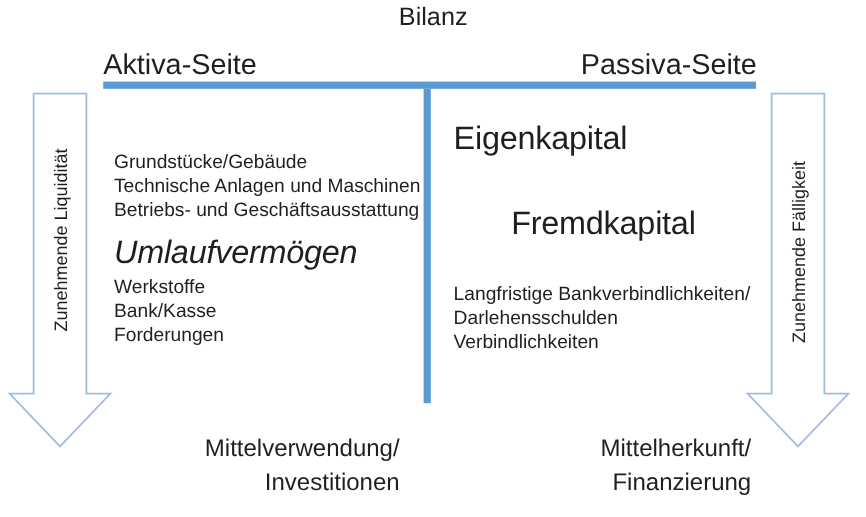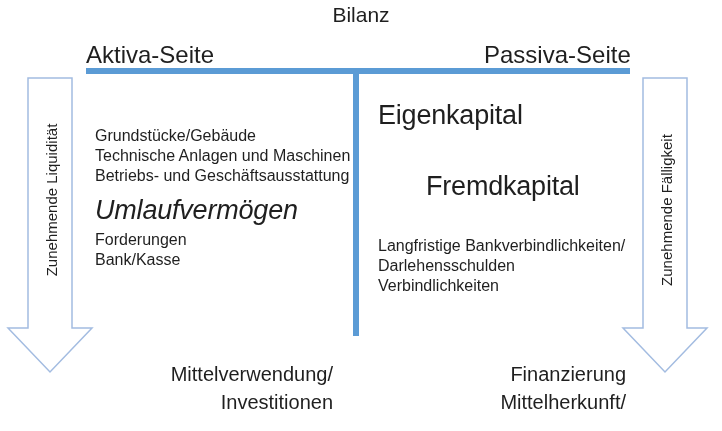--- a/index.html
+++ b/index.html
@@ -70,35 +70,36 @@
   <div class="arrow-label right">Zunehmende Fälligkeit</div>
 
   <div class="item-list items-anlage">
     <span>Grundstücke/Gebäude</span>
     <span>Technische Anlagen und Maschinen</span>
     <span>Betriebs- und Geschäftsausstattung</span>
   </div>
 
   <div class="section-heading heading-umlauf">Umlaufvermögen</div>
   <div class="item-list items-umlauf">
+    <span>Werkstoffe</span>
+    <span>Bank/Kasse</span>
     <span>Forderungen</span>
-    <span>Bank/Kasse</span>
   </div>
 
   <div class="section-heading heading-eigen">Eigenkapital</div>
 
   <div class="section-heading heading-fremd">Fremdkapital</div>
   <div class="item-list items-fremd">
     <span>Langfristige Bankverbindlichkeiten/</span>
     <span>Darlehensschulden</span>
     <span>Verbindlichkeiten</span>
   </div>
 
   <div class="caption left">
     <span>Mittelverwendung/</span>
     <span>Investitionen</span>
   </div>
   <div class="caption right">
+    <span>Mittelherkunft/</span>
     <span>Finanzierung</span>
-    <span>Mittelherkunft/</span>
   </div>
 
 </div>
 
 </body></html>

